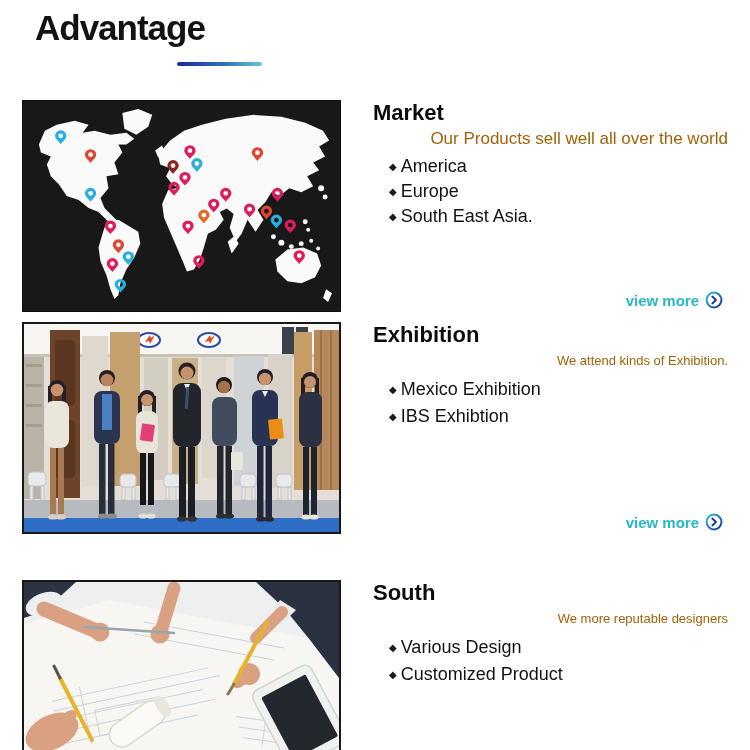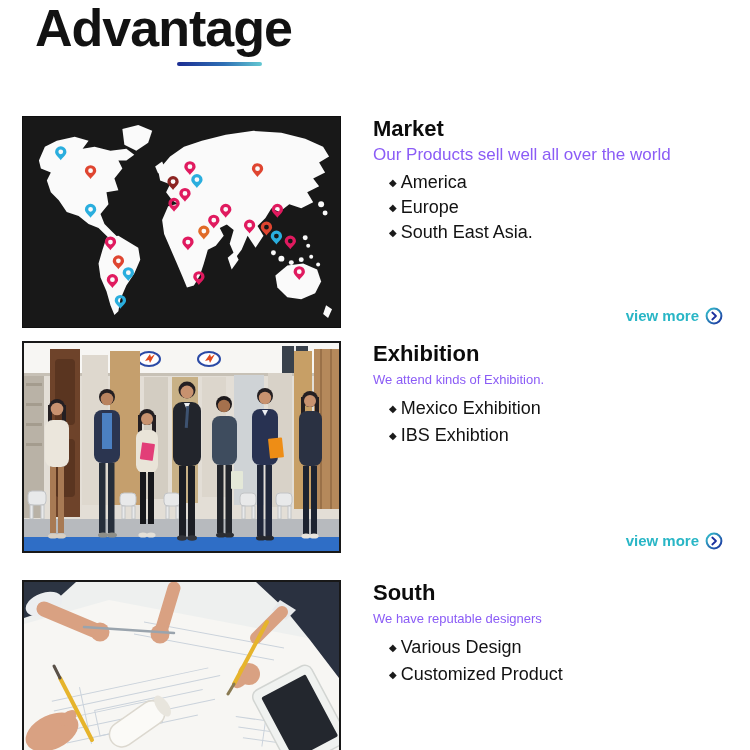--- a/index.html
+++ b/index.html
@@ -1,39 +1,39 @@
 <!DOCTYPE html>
 <html><head>
 <meta charset="utf-8">
 <style>
   html,body{margin:0;padding:0;background:#ffffff;}
   .page{position:relative;width:750px;height:750px;background:#fff;overflow:hidden;
         font-family:"Liberation Sans",sans-serif;color:#111;}
-  .page-title{position:absolute;left:35px;top:2px;margin:0;font-size:52px;line-height:52px;
+  .page-title{position:absolute;left:35px;top:2px;margin:0;font-size:35px;line-height:52px;
         font-weight:700;letter-spacing:-1px;color:#121212;}
   .title-underline{position:absolute;left:177px;top:62px;width:85px;height:4px;border-radius:2px;
         background:linear-gradient(90deg,#1c2d92 0%,#2e6fb5 55%,#63c8d2 100%);}
   .row{position:absolute;left:0;width:750px;}
-  .row1{top:116px;height:212px;}
-  .row2{top:341px;height:212px;}
+  .row1{top:100px;height:212px;}
+  .row2{top:322px;height:212px;}
   .row3{top:580px;height:170px;}
   .media{position:absolute;left:22px;top:0;width:319px;box-sizing:border-box;overflow:hidden;}
   .media svg{display:block;width:100%;height:100%;}
   .media-map{height:212px;background:#181818;border:1px solid #0f0f0f;}
   .media-photo{height:212px;border:2px solid #181818;background:#e7e3dc;}
   .media-design{height:170px;border:2px solid #181818;border-bottom:none;background:#f0f0ee;}
   .text{position:absolute;left:373px;top:0;width:355px;}
   .text h2{margin:0;font-size:22px;line-height:26px;font-weight:700;color:#0c0c0c;}
-  .desc{margin:1px 0 3px 0;font-size:17px;line-height:24px;color:#8b5cf6;}
+  .desc{margin:1px 0 3px 0;font-size:17px;line-height:24px;color:#a16207;text-align:right;}
   .desc-sm{font-size:13px;}
   ul.bullets{list-style:none;margin:2px 0 0 16px;padding:0;}
   ul.bullets li{font-size:18px;line-height:27px;color:#121212;}
   .row1 ul.bullets li{line-height:25px;}
   .diamond{display:inline-block;font-size:10px;vertical-align:2px;margin-right:4px;color:#1a1a1a;}
-  .view-more{position:absolute;right:27px;bottom:3px;display:flex;gap:6px;
+  .view-more{position:absolute;right:27px;bottom:3px;display:flex;align-items:center;gap:6px;
         font-size:15px;font-weight:600;color:#29b6c6;cursor:pointer;text-decoration:none;}
   .view-more svg{display:block;}
 </style>
 </head>
 <body>
 
 <div class="page">
 
   <h1 class="page-title">Advantage</h1>
   <div class="title-underline"></div>
@@ -335,21 +335,21 @@
         </g>
 
         <g transform="rotate(-28 272 130)">
           <rect x="240" y="92" width="66" height="88" rx="8" fill="#f0f2f0" stroke="#d2d5d2" stroke-width="1.5"></rect>
           <rect x="248" y="101" width="50" height="70" rx="2" fill="#23272e"></rect>
         </g>
       </svg>
     </div>
     <div class="text">
       <h2>South</h2>
-      <p class="desc desc-sm">We have reputable designers</p>
+      <p class="desc desc-sm">We more reputable designers</p>
       <ul class="bullets">
         <li><span class="diamond">◆</span><span>Various Design</span></li>
         <li><span class="diamond">◆</span><span>Customized Product</span></li>
       </ul>
     </div>
   </section>
 
 </div>
 
 </body></html>

